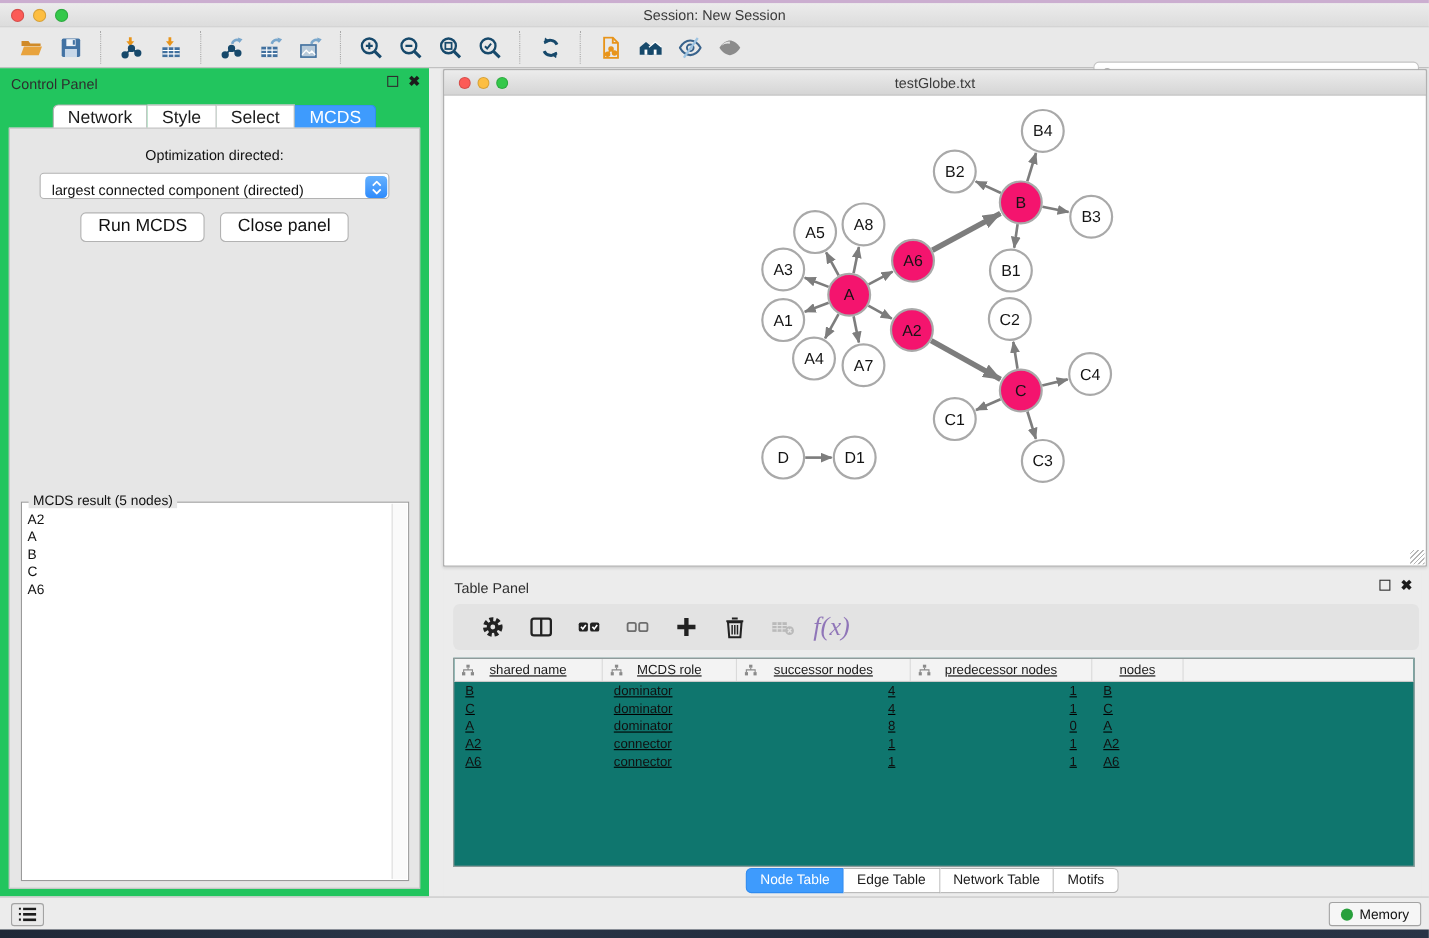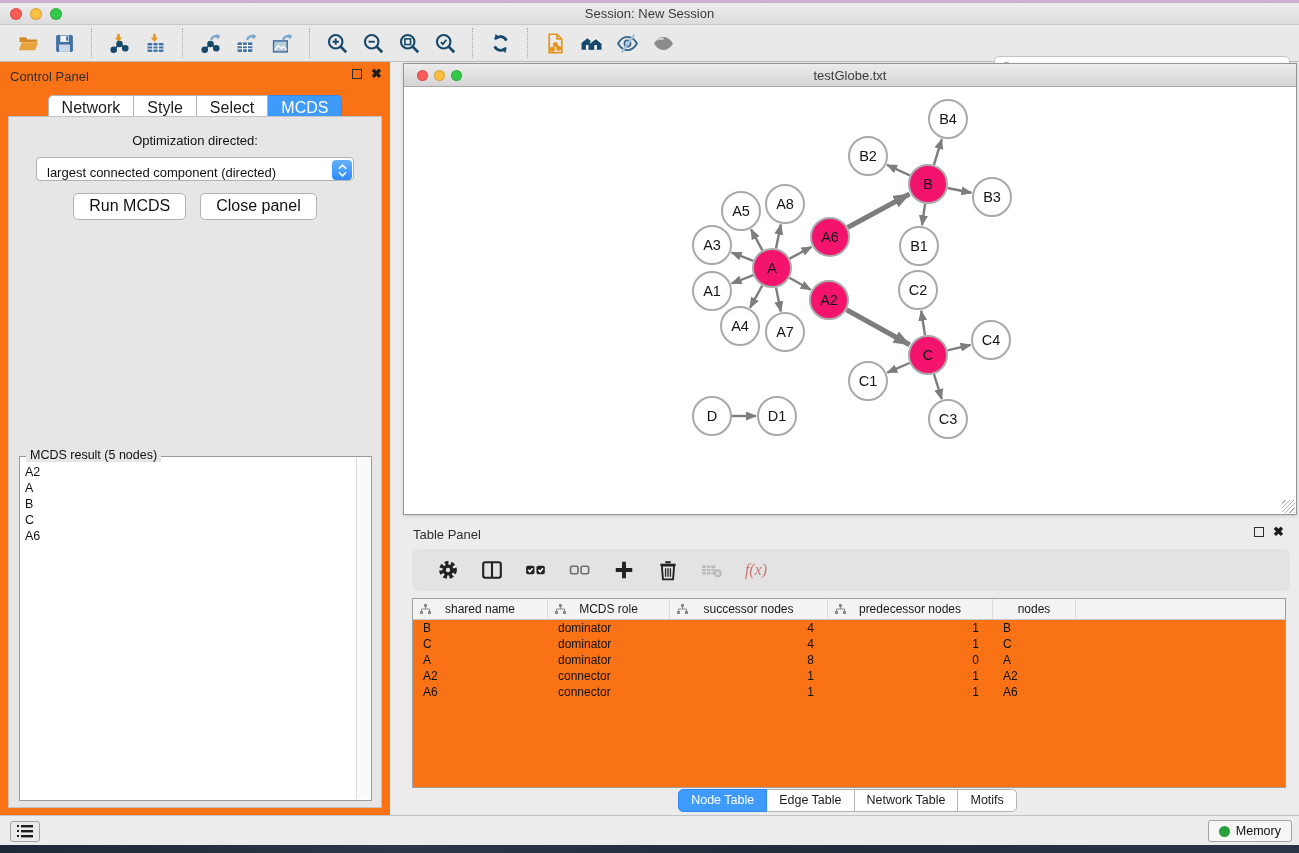--- a/index.html
+++ b/index.html
@@ -24,21 +24,21 @@
   
   .toolbar { position:absolute; left:0; top:25px; width:100%; height:37px; background:#e9e9e9;
     border-bottom:1px solid #bdbdbd; display:flex; align-items:center; padding-left:10px; }
   .tbtn { width:36px; height:32px; display:flex; align-items:center; justify-content:center; cursor:default; }
   .tsep { width:1px; height:30px; border-left:1px dotted #a9a9a9; margin:0 9px; }
   .searchbox { position:absolute; right:9px; top:31px; width:296px; height:22px; background:#fff;
     border:1px solid #c3c3c3; border-radius:5px; display:flex; align-items:center; padding:0 6px; }
   .searchbox input { border:none; outline:none; flex:1; font-size:12px; font-family:"Liberation Sans",sans-serif; background:transparent; }
 
   
-  .cpanel { position:absolute; left:0; top:62px; width:390px; height:753px; background:#f97316; }
+  .cpanel { position:absolute; left:0; top:62px; width:390px; height:753px; background:#22c55e; }
   .panel-head { position:absolute; top:7px; left:10px; font-size:13px; color:#2e2e2e; }
   .panel-btns { position:absolute; top:7px; right:8px; display:flex; gap:9px; align-items:center; }
   .float-btn { width:10px; height:10px; border:1.5px solid #2e2e2e; display:inline-block; }
   .close-x { font-size:13px; font-weight:bold; color:#1c1c1c; line-height:10px; }
 
   .tabs-row { position:absolute; top:33px; left:0; width:100%; display:flex; justify-content:center; }
   .tab { font-size:16px; color:#1c1c1c; background:#fff; border:1px solid #b4b4b4; border-left:none;
     padding:3px 13px 4px; cursor:default; }
   .tab:first-child { border-left:1px solid #b4b4b4; border-radius:5px 0 0 5px; }
   .tab:last-child { border-radius:0 5px 5px 0; }
@@ -76,23 +76,23 @@
   .net-canvas { position:relative; width:892px; height:427px; background:#fff; }
   .resize-grip { position:absolute; right:1px; bottom:1px; width:13px; height:13px;
     background:repeating-linear-gradient(135deg, transparent 0 2px, #b5b5b5 2px 3px); }
 
   
   .tpanel { position:absolute; left:403px; top:520px; width:889px; height:295px; background:#ececec; }
   .tp-toolbar { position:absolute; top:29px; left:9px; right:2px; height:42px; background:#e3e3e3;
     border-radius:6px; display:flex; align-items:center; padding-left:16px; gap:4px; }
   .tpbtn { width:40px; height:34px; display:flex; align-items:center; justify-content:center; }
   .tpbtn.disabled { opacity:.55; }
-  .fx { font-family:"Liberation Serif", serif; font-style:italic; font-size:16px; color:#b91c1c; }
-  .dtable { position:absolute; top:78px; left:9px; right:6px; height:190px; background:#f97316;
-    border:1px solid #9f9f9f; overflow:hidden; }
+  .fx { font-family:"Liberation Serif", serif; font-style:italic; font-size:24px; color:#4c1d95; }
+  .dtable { position:absolute; top:78px; left:9px; right:6px; height:190px; background:#0f766e;
+    border:1px solid #9f9f9f; overflow:hidden;text-decoration:underline; }
   .thead { display:flex; height:21px; background:#f3f3f3; border-bottom:1px solid #c9c9c9; }
   .th { display:flex; align-items:center; font-size:12px; color:#1a1a1a; border-right:1px solid #dadada;
     position:relative; justify-content:center; }
   .th .hicon { position:absolute; left:7px; top:5px; }
   .trow { display:flex; height:16px; }
   .td { font-size:12px; color:#111; line-height:16px; white-space:nowrap; overflow:hidden; }
   .td.left { padding-left:10px; } .td.right { text-align:right; padding-right:14px; }
   .tp-tabs { position:absolute; bottom:3px; left:0; width:100%; display:flex; justify-content:center; }
   .tp-tabs .tab { font-size:12.5px; padding:3px 12px 4px;margin-top:28px; }
 

